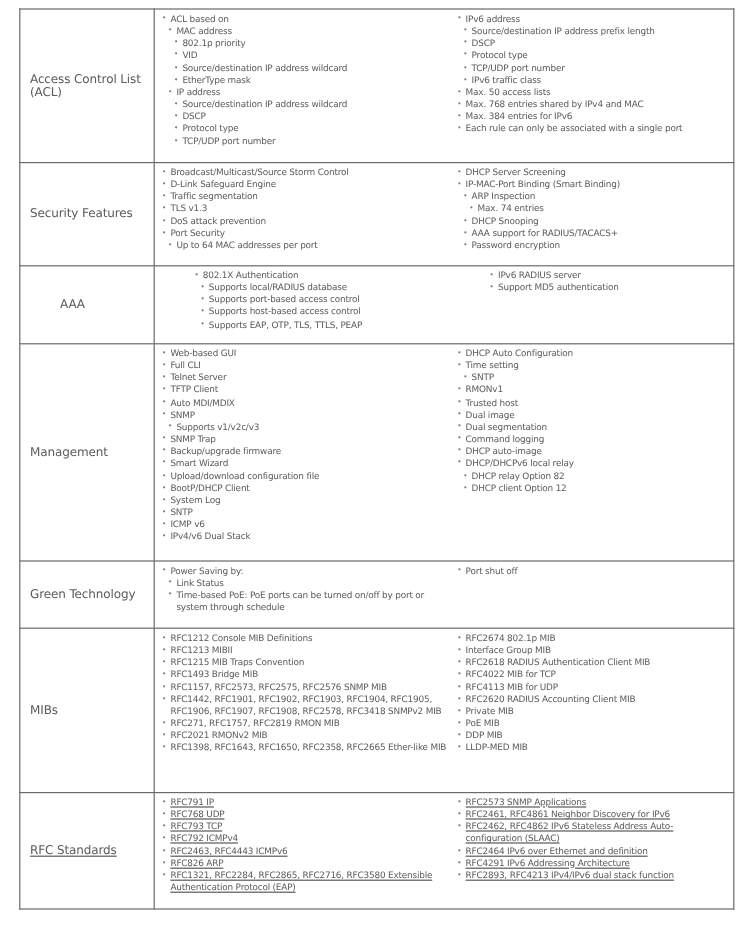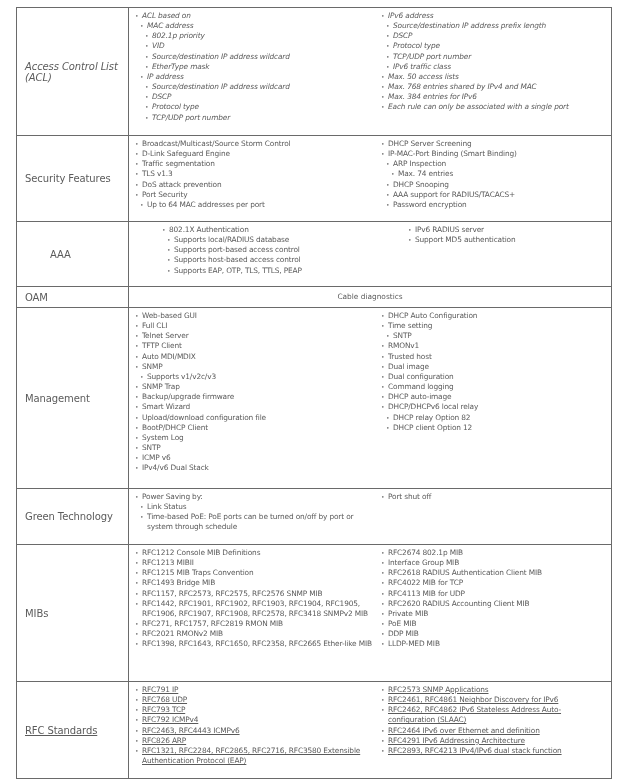--- a/index.html
+++ b/index.html
@@ -70,21 +70,21 @@
     ul.items li.l1 { margin-left: 0; }
     ul.items li.l2 { margin-left: 5px; }
     ul.items li.l3 { margin-left: 10px; }
     .center-text {
       text-align: center;
       font-size: 7.4px;
       line-height: 10px;
       padding: 2px 0;
       color: #5a5a5a;
     }
-    tr.row-acl td { height: 121px; font-style: italic; }
+    tr.row-acl td { height: 121px; }
     tr.row-security td { height: 79px; }
     tr.row-aaa td { height: 58px; padding-left: 33px; }
     tr.row-oam td { height: 14px; }
     tr.row-management td { height: 174px; }
     tr.row-green td { height: 49px; }
     tr.row-mibs td { height: 130px; border-radius: 26px; }
     tr.row-rfc td { height: 90px; text-decoration: underline; }
   </style>
 </head>
 <body>
@@ -169,26 +169,20 @@
                 <li class="l2"><span class="bullet">•</span><span>Supports EAP, OTP, TLS, TTLS, PEAP</span></li>
               </ul>
             </div>
             <div class="col-right">
               <ul class="items">
                 <li class="l1"><span class="bullet">•</span><span>IPv6 RADIUS server</span></li>
                 <li class="l1"><span class="bullet">•</span><span>Support MD5 authentication</span></li>
               </ul>
             </div>
           </div>
-        </td>
-      </tr>
-      <tr class="row-oam">
-        <td class="label">OAM</td>
-        <td class="content">
-          <div class="center-text">Cable diagnostics</div>
         </td>
       </tr>
       <tr class="row-management">
         <td class="label">Management</td>
         <td class="content">
           <div class="cols">
             <div class="col-left">
               <ul class="items">
                 <li class="l1"><span class="bullet">•</span><span>Web-based GUI</span></li>
                 <li class="l1"><span class="bullet">•</span><span>Full CLI</span></li>
@@ -209,21 +203,21 @@
               </ul>
             </div>
             <div class="col-right">
               <ul class="items">
                 <li class="l1"><span class="bullet">•</span><span>DHCP Auto Configuration</span></li>
                 <li class="l1"><span class="bullet">•</span><span>Time setting</span></li>
                 <li class="l2"><span class="bullet">•</span><span>SNTP</span></li>
                 <li class="l1"><span class="bullet">•</span><span>RMONv1</span></li>
                 <li class="l1"><span class="bullet">•</span><span>Trusted host</span></li>
                 <li class="l1"><span class="bullet">•</span><span>Dual image</span></li>
-                <li class="l1"><span class="bullet">•</span><span>Dual configuration</span></li>
+                <li class="l1"><span class="bullet">•</span><span>Dual segmentation</span></li>
                 <li class="l1"><span class="bullet">•</span><span>Command logging</span></li>
                 <li class="l1"><span class="bullet">•</span><span>DHCP auto-image</span></li>
                 <li class="l1"><span class="bullet">•</span><span>DHCP/DHCPv6 local relay</span></li>
                 <li class="l2"><span class="bullet">•</span><span>DHCP relay Option 82</span></li>
                 <li class="l2"><span class="bullet">•</span><span>DHCP client Option 12</span></li>
               </ul>
             </div>
           </div>
         </td>
       </tr>

